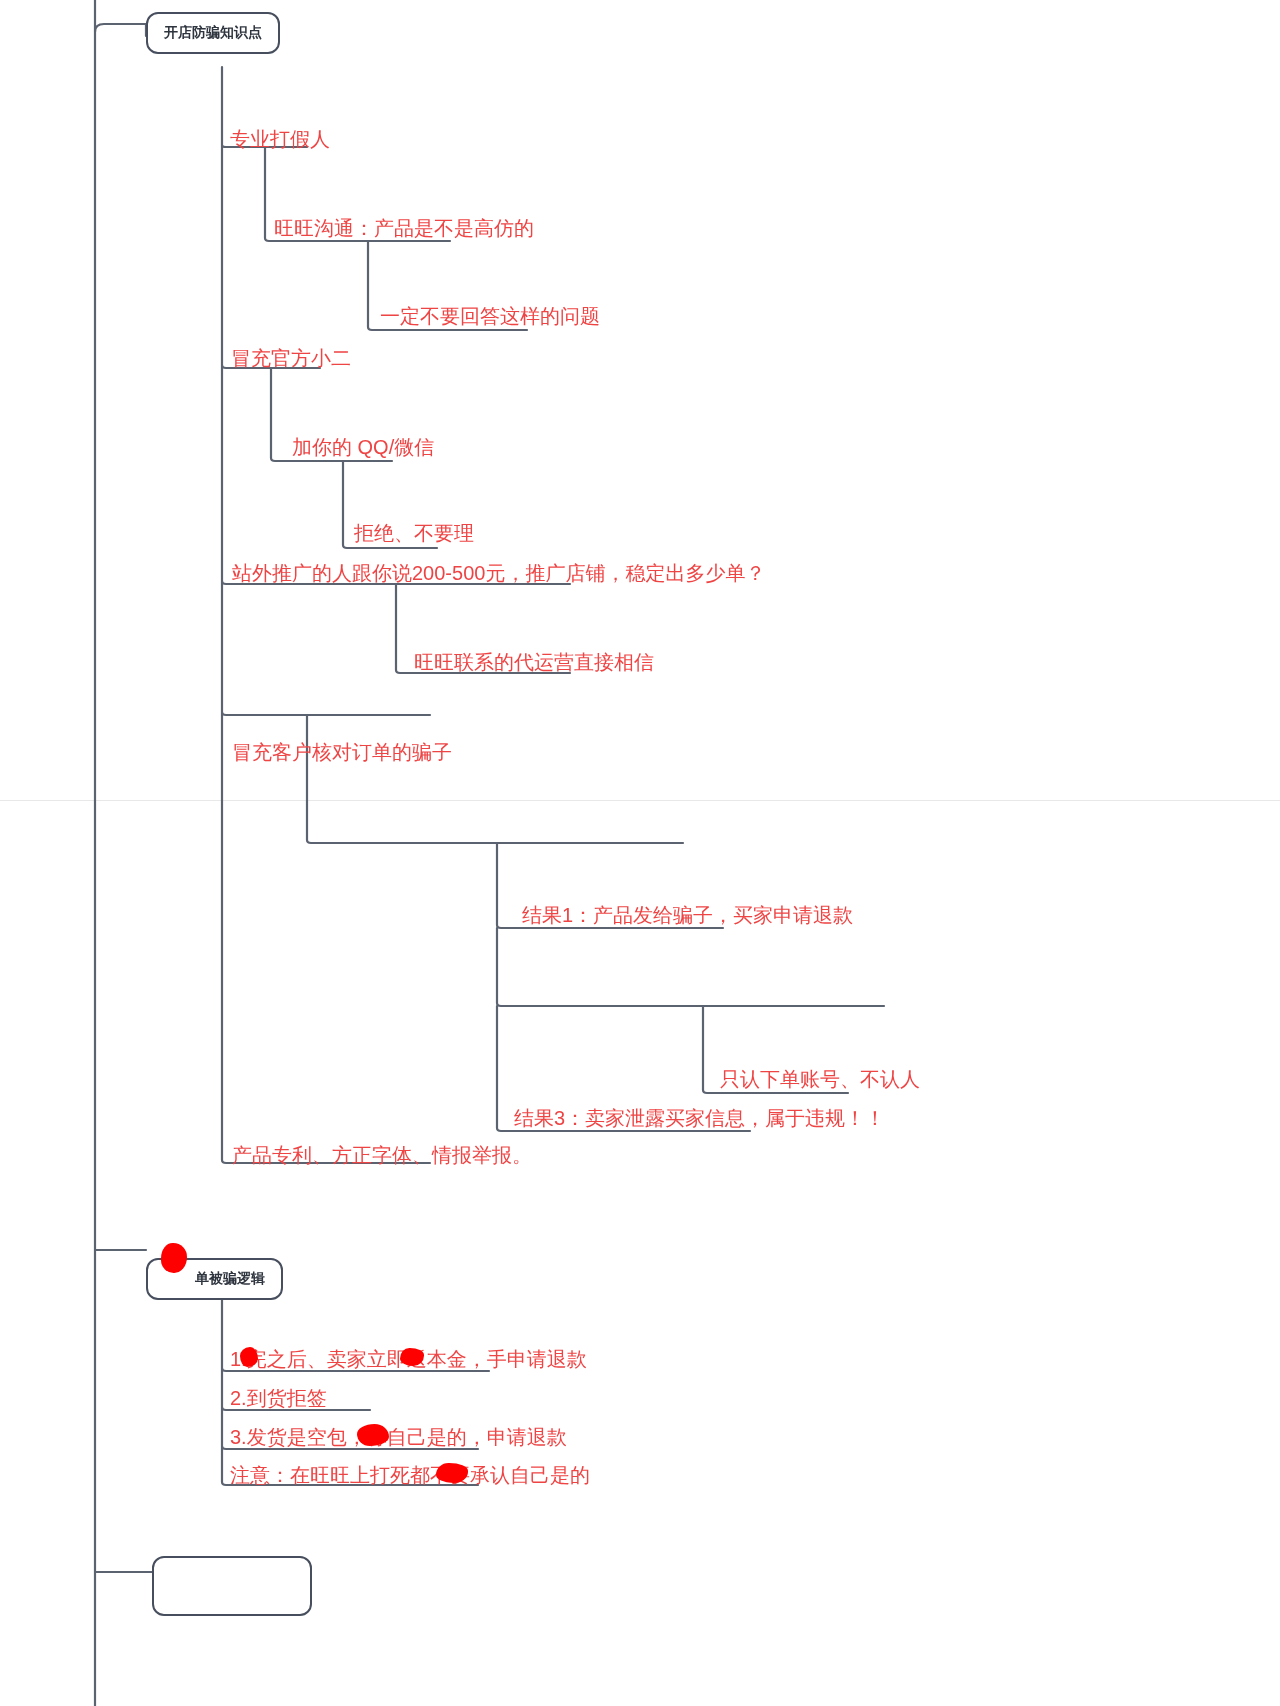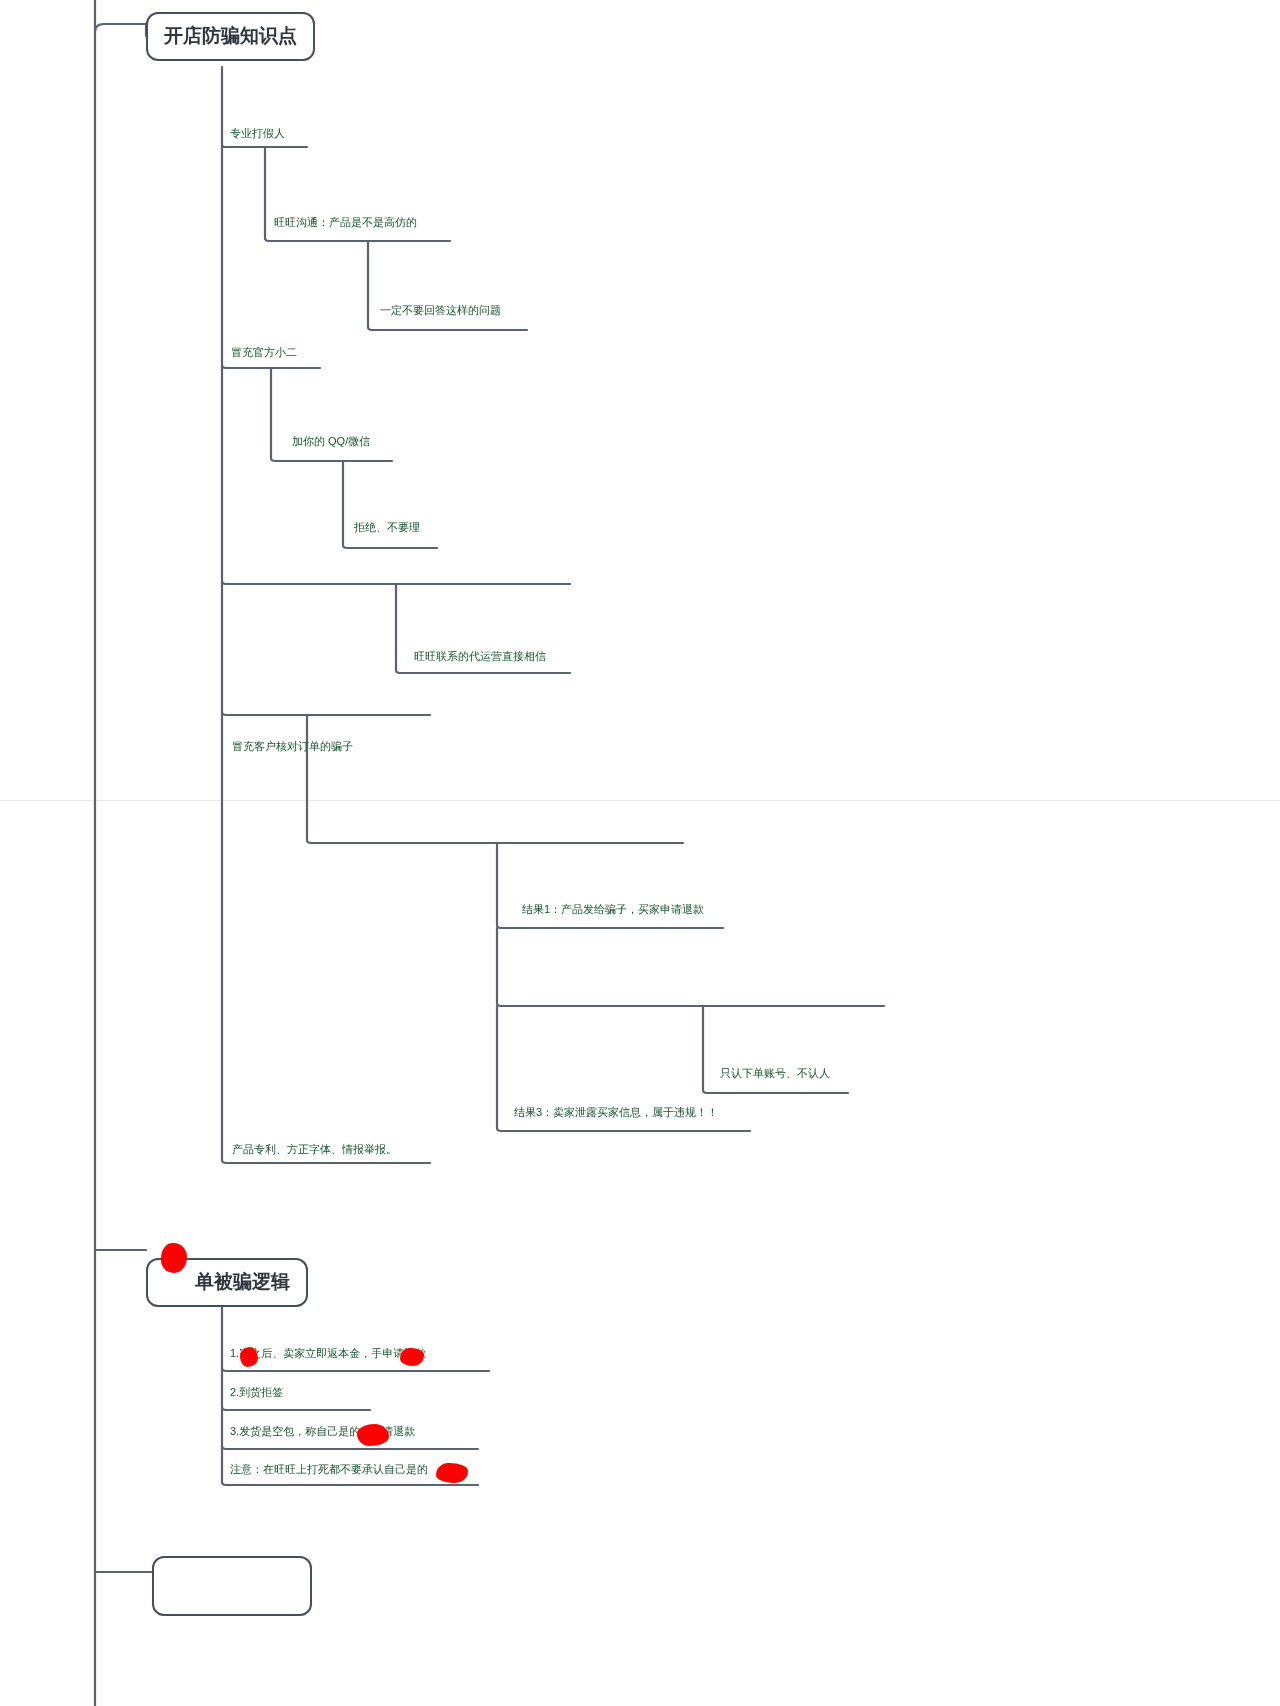--- a/index.html
+++ b/index.html
@@ -30,30 +30,30 @@
     box-sizing: border-box;
     color: #3d4450;
     line-height: 1.35;
   }
   
   .topic-box {
     border: 2px solid #474f5e;
     border-radius: 12px;
     background: #ffffff;
     font-weight: bold;
-    font-size: 19px;
+    font-size: 14px;
     text-align: center;
     padding: 9px 16px 10px 16px;
     white-space: nowrap;
     color: #2f353f;
   }
   
   .leaf {
-    font-size: 11px;
-    color: #14532d;
+    font-size: 20px;
+    color: #ef4444;
     white-space: nowrap;
     padding: 0 2px 3px 2px;
   }
   .leaf.wrap {
     white-space: normal;
     text-align: center;
   }
   
   .redact {
     position: absolute;
@@ -155,20 +155,23 @@
   </div>
 
   <div class="node leaf" style="left:290px; top:434px;">
     <span>加你的 QQ/微信</span>
   </div>
 
   <div class="node leaf" style="left:352px; top:520px;">
     <span>拒绝、不要理</span>
   </div>
 
+  <div class="node leaf" style="left:230px; top:560px;">
+    <span>站外推广的人跟你说200-500元，推广店铺，稳定出多少单？</span>
+  </div>
 
   <div class="node leaf" style="left:412px; top:649px;text-align:right;">
     <span>旺旺联系的代运营直接相信</span>
   </div>
 
   <div class="node leaf" style="left:230px; top:691px;margin-top:48px;">
     <span>冒充客户核对订单的骗子</span>
   </div>
 
 

